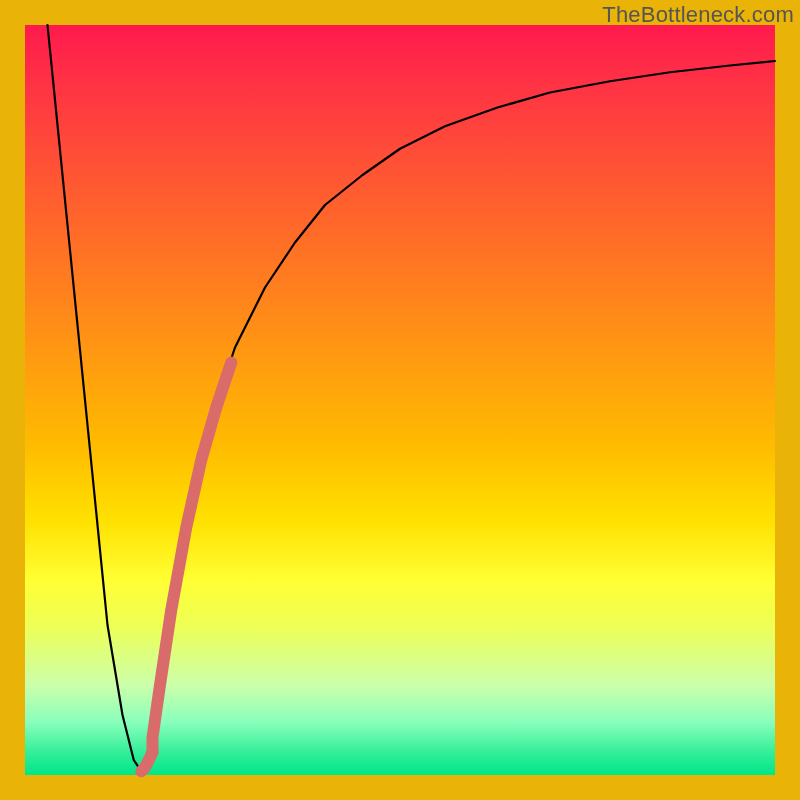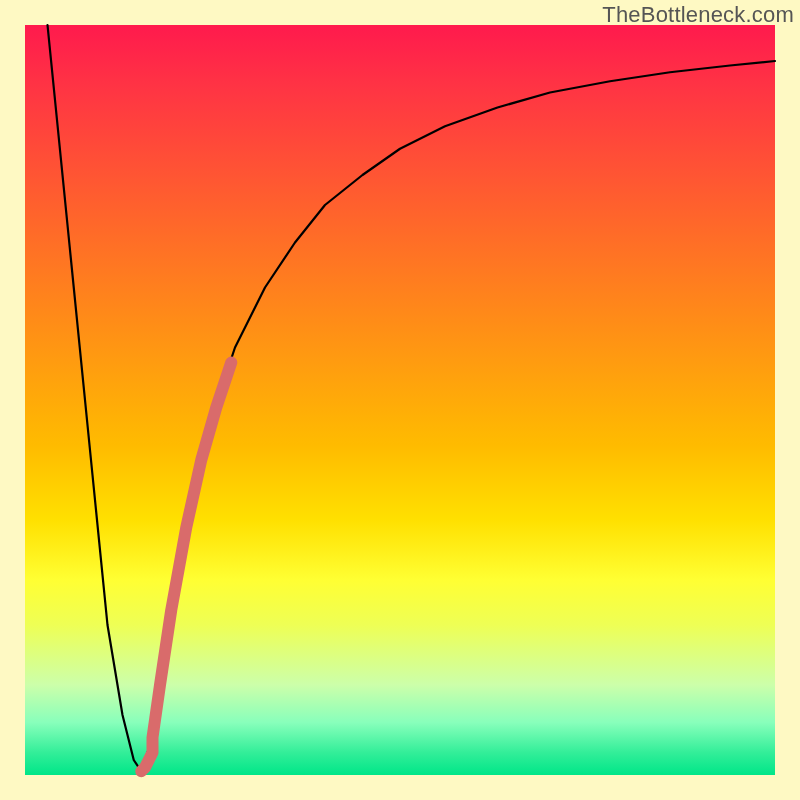--- a/index.html
+++ b/index.html
@@ -1,21 +1,21 @@
 <!DOCTYPE html>
 <html><head>
 <meta charset="utf-8">
 <style>
   * { margin: 0; padding: 0; box-sizing: border-box; }
   html, body { width: 800px; height: 800px; overflow: hidden; background: #000; }
   .frame {
     position: relative;
     width: 800px;
     height: 800px;
-    background: #fef9c3;
+    background: #eab308;
   }
   .plot-area {
     position: absolute;
     left: 25px;
     top: 25px;
     width: 750px;
     height: 750px;
     background: linear-gradient(to bottom,
       #ff1a4d 0%,
       #ff3344 8%,

